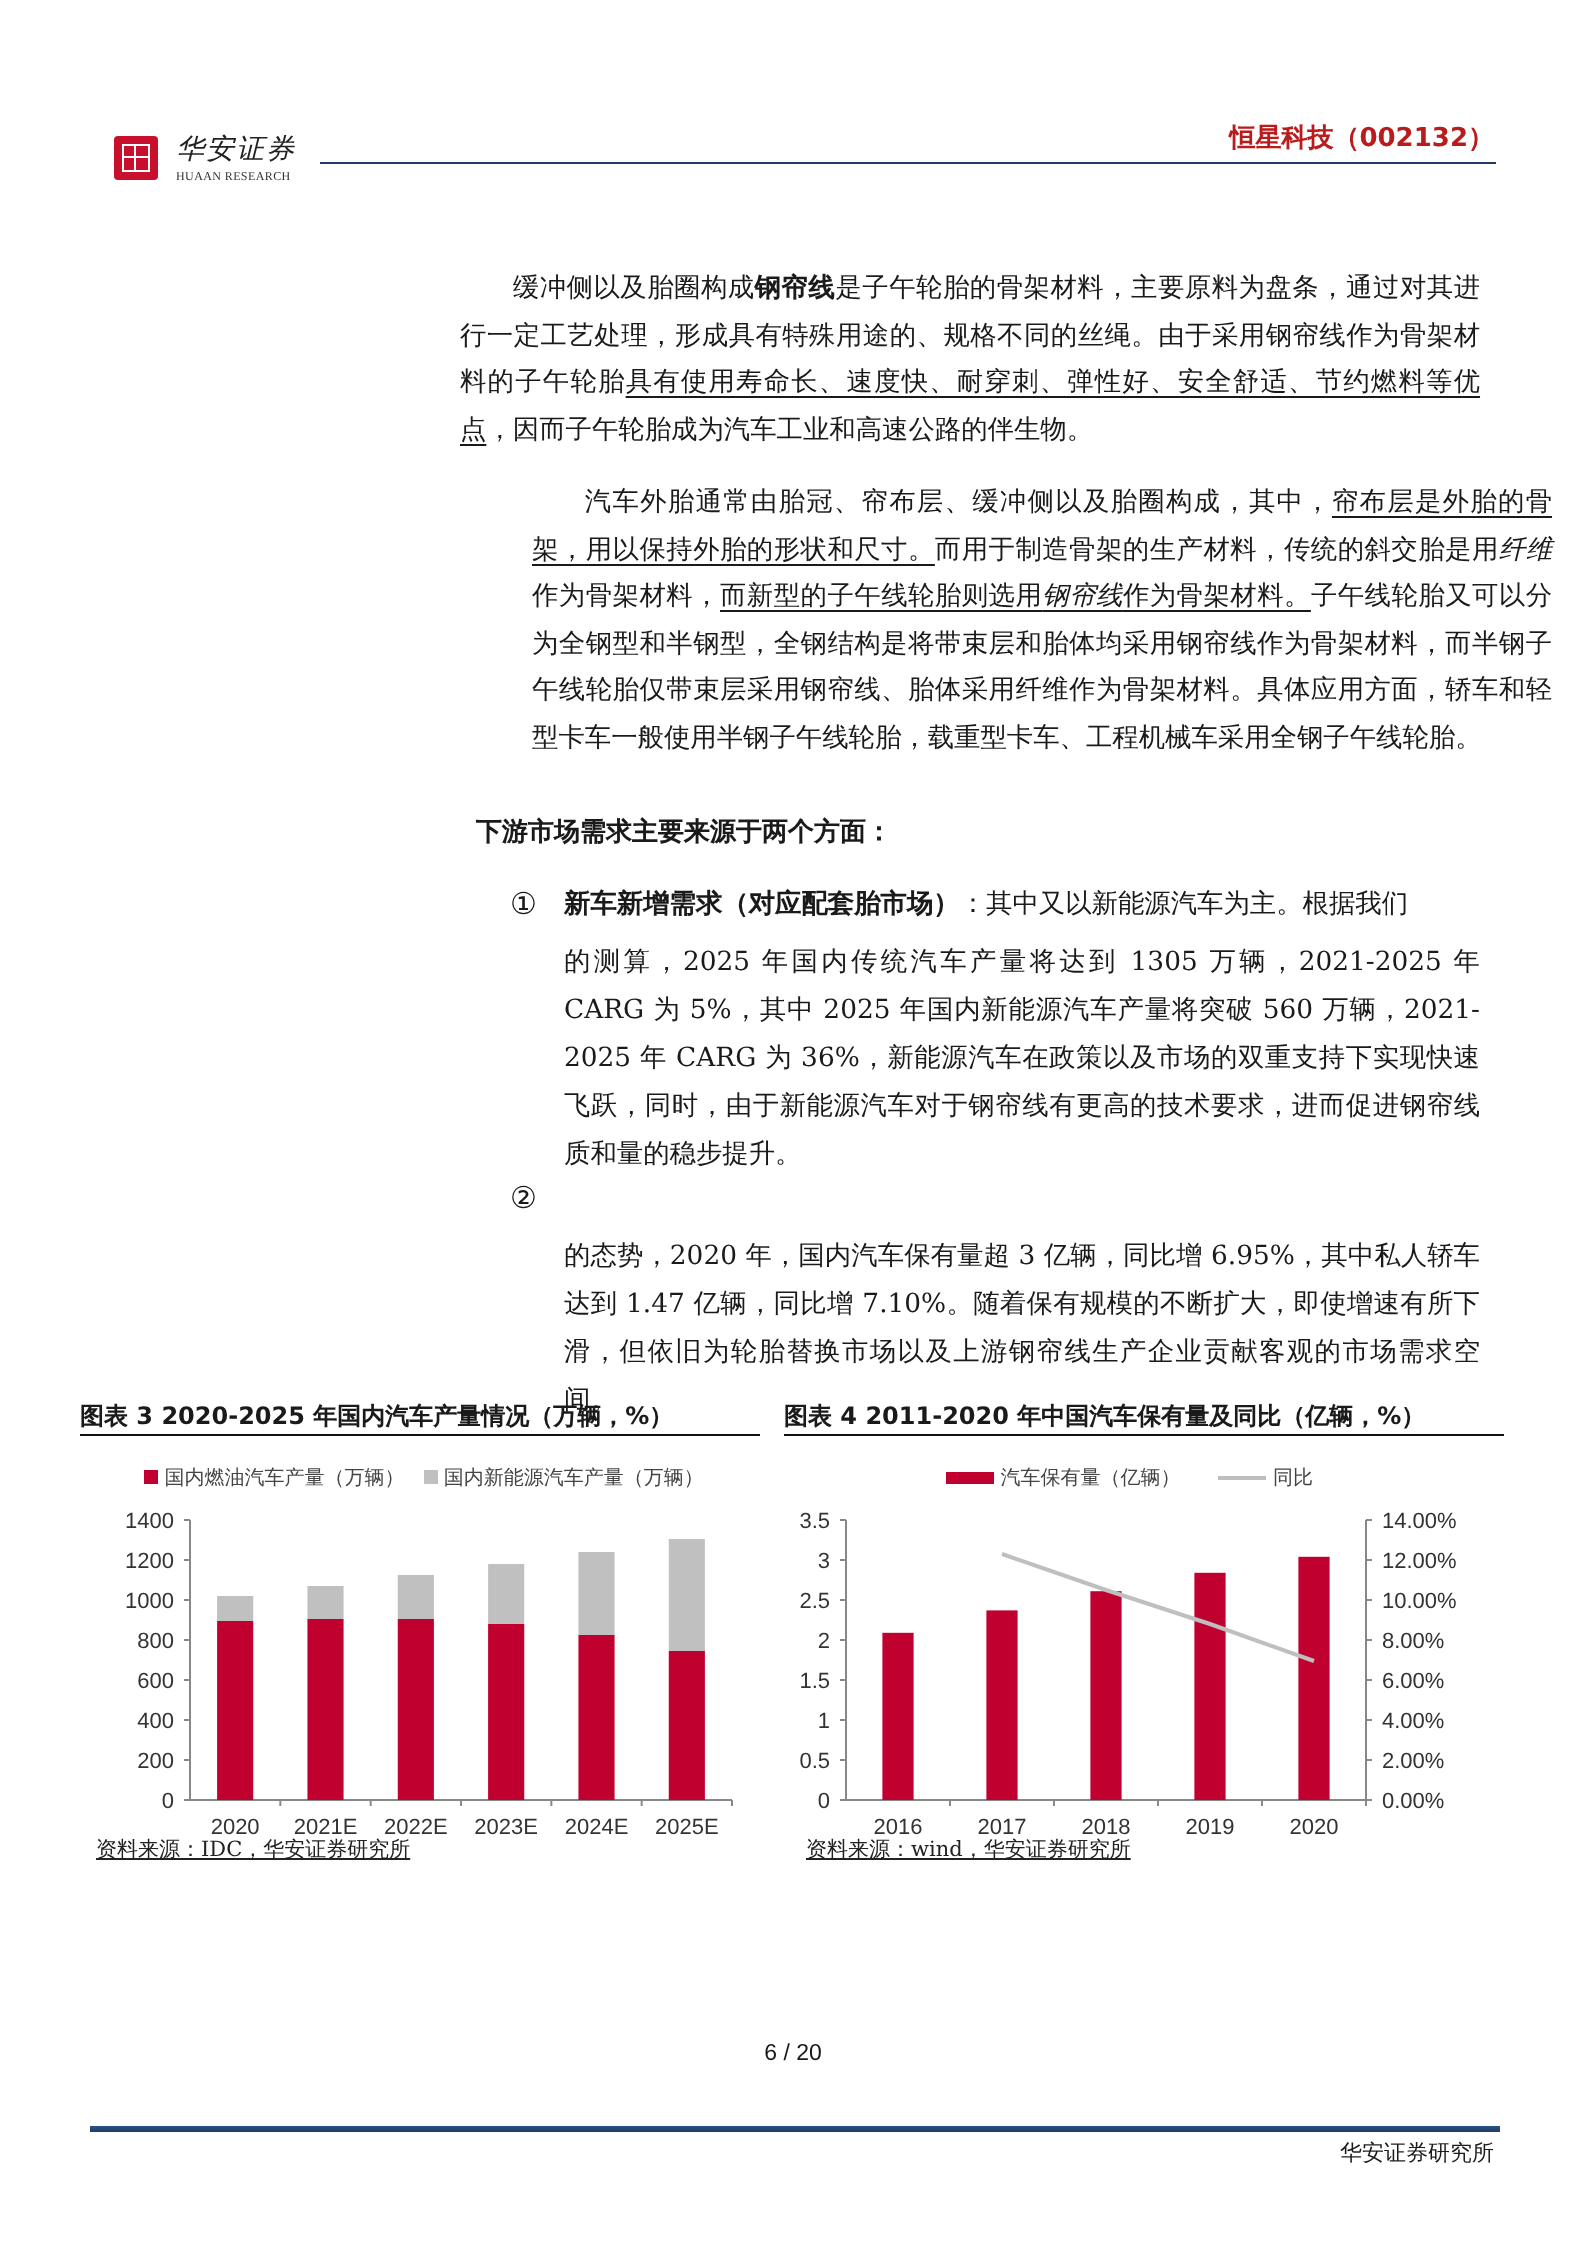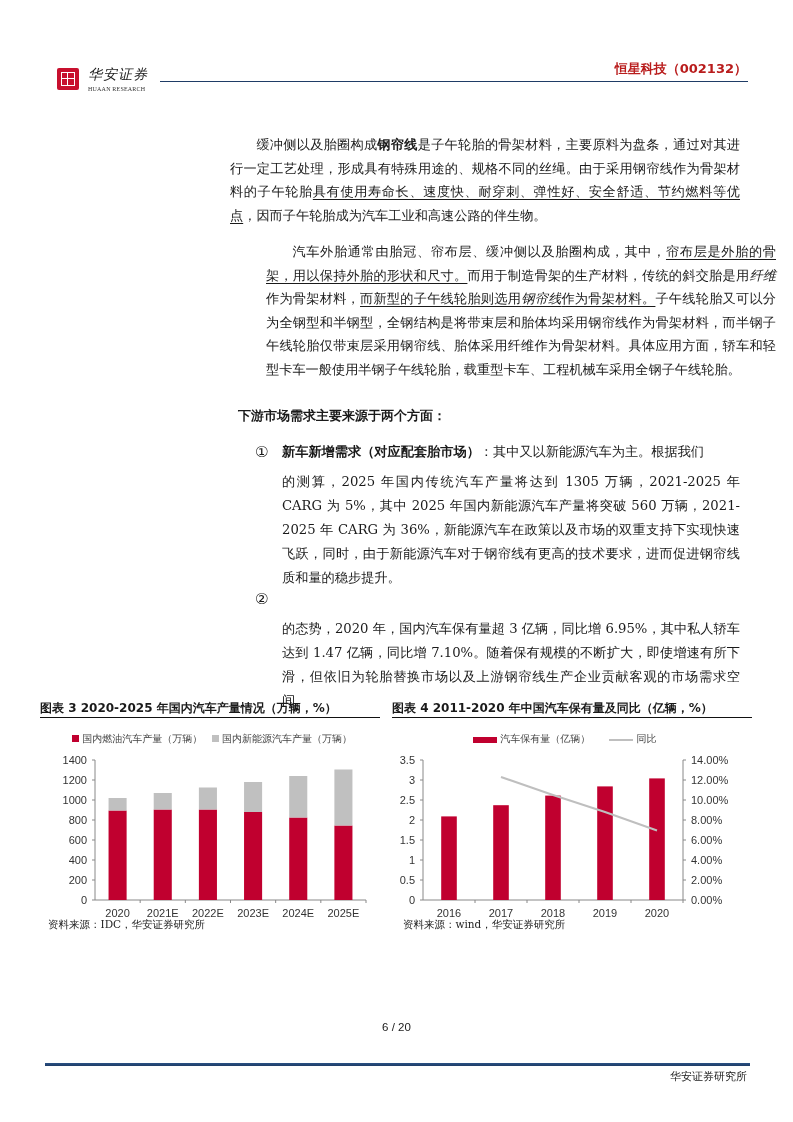--- a/index.html
+++ b/index.html
@@ -30,21 +30,21 @@
   .bullet .first b { font-weight: bold; font-family: Liberation Sans, sans-serif; }
   .bullet .rest { position: absolute; left: 52px; width: 458px; text-align: justify; }
 
   
   .ch-title { font-size: 12px; font-weight: bold; font-family: "DejaVu Sans", sans-serif; }
   .ch-rule { height: 1px; background: #111; }
 
   
   .chart { font-family: "Liberation Sans", sans-serif; font-size: 11px; color: #333; }
   .legend { font-size: 10px; color: #444; font-family: "DejaVu Serif", serif; }
-  .src { font-size: 10.5px; color: #222; font-family: "DejaVu Serif", serif; }
+  .src { font-size: 10.5px; color: #222; font-family: "DejaVu Serif", serif; text-decoration: underline; }
 
   
   .ftr-line { left: 45px; top: 1063px; width: 705px; height: 3px; background: linear-gradient(#2a5285, #1f3c66); }
   .page-num { left: 0; width: 793px; top: 1021px; text-align: center; font-size: 11.5px; font-family: "Liberation Sans", sans-serif; }
   .ftr-label { right: 46px; top: 1069px; font-size: 11px; font-family: "DejaVu Serif", serif; }
 </style>
 </head>
 <body>
 
 <div class="abs logo-box">

